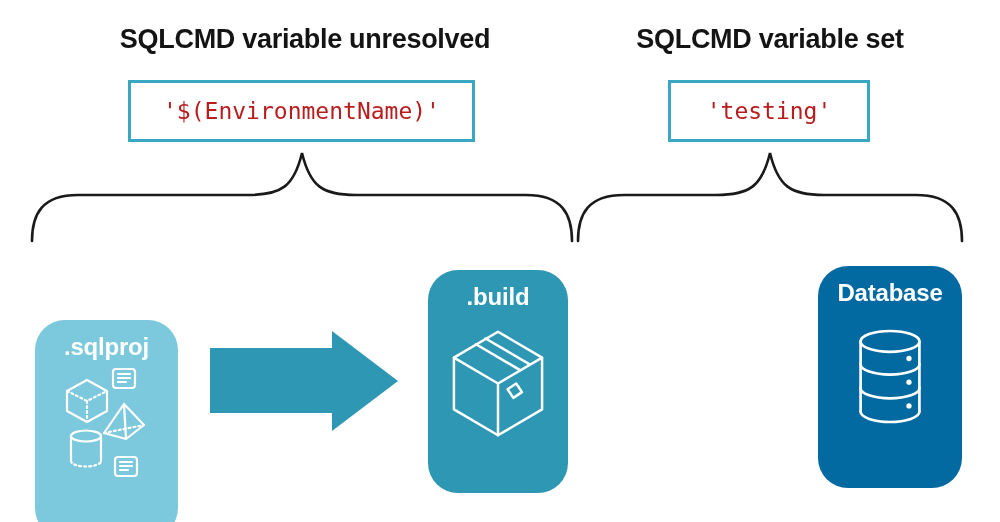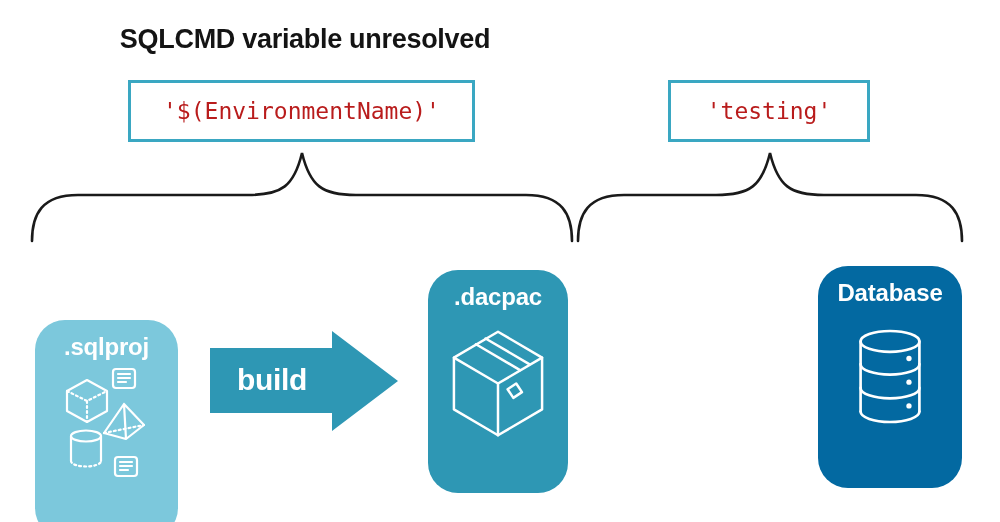--- a/index.html
+++ b/index.html
@@ -46,20 +46,21 @@
   .arrow-label-build{left:0;top:33px;width:124px;}
   .arrow-label-deploy{left:0;top:29px;width:122px;}
   svg{display:block;}
 </style>
 </head>
 <body>
 
 <div class="canvas">
 
   <div class="heading heading-left">SQLCMD variable unresolved</div>
+  <div class="heading heading-right">SQLCMD variable set</div>
 
   <div class="codebox codebox-left">
     <span class="code">'$(EnvironmentName)'</span>
   </div>
   <div class="codebox codebox-right">
     <span class="code">'testing'</span>
   </div>
 
   <svg class="brace-svg" viewBox="0 0 1000 102" xmlns="http://www.w3.org/2000/svg">
     <g fill="none" stroke="#1A1A1A" stroke-width="2.6" stroke-linecap="round">
@@ -99,25 +100,24 @@
           <path d="M57 96 h12 M57 100 h12 M57 104 h8"></path>
         </g>
       </g>
     </svg>
   </div>
 
   <div class="arrow arrow-build">
     <svg width="190" height="102" viewBox="0 0 190 102" xmlns="http://www.w3.org/2000/svg">
       <polygon fill="#2E97B4" points="0,18 122,18 122,1 188,51 122,101 122,83 0,83"></polygon>
     </svg>
-    <div class="arrow-label arrow-label-build">build</div>
   </div>
 
   <div class="node node-dacpac">
-    <div class="node-label">.dacpac</div>
+    <div class="node-label">.build</div>
     <svg class="node-icon icon-dacpac" width="100" height="115" viewBox="0 0 104 120" xmlns="http://www.w3.org/2000/svg">
       <g fill="none" stroke="#ffffff" stroke-width="2.6" stroke-linejoin="round" stroke-linecap="round">
         <path d="M52 6 L98 33 L52 60 L6 33 Z"></path>
         <path d="M6 33 V87 L52 114 L98 87 V33"></path>
         <path d="M52 60 V114"></path>
         <path d="M29 19 L75 46 M39 13 L85 40"></path>
         <path d="M62 66 L71 60 L77 69 L68 75 Z"></path>
       </g>
     </svg>
   </div>

